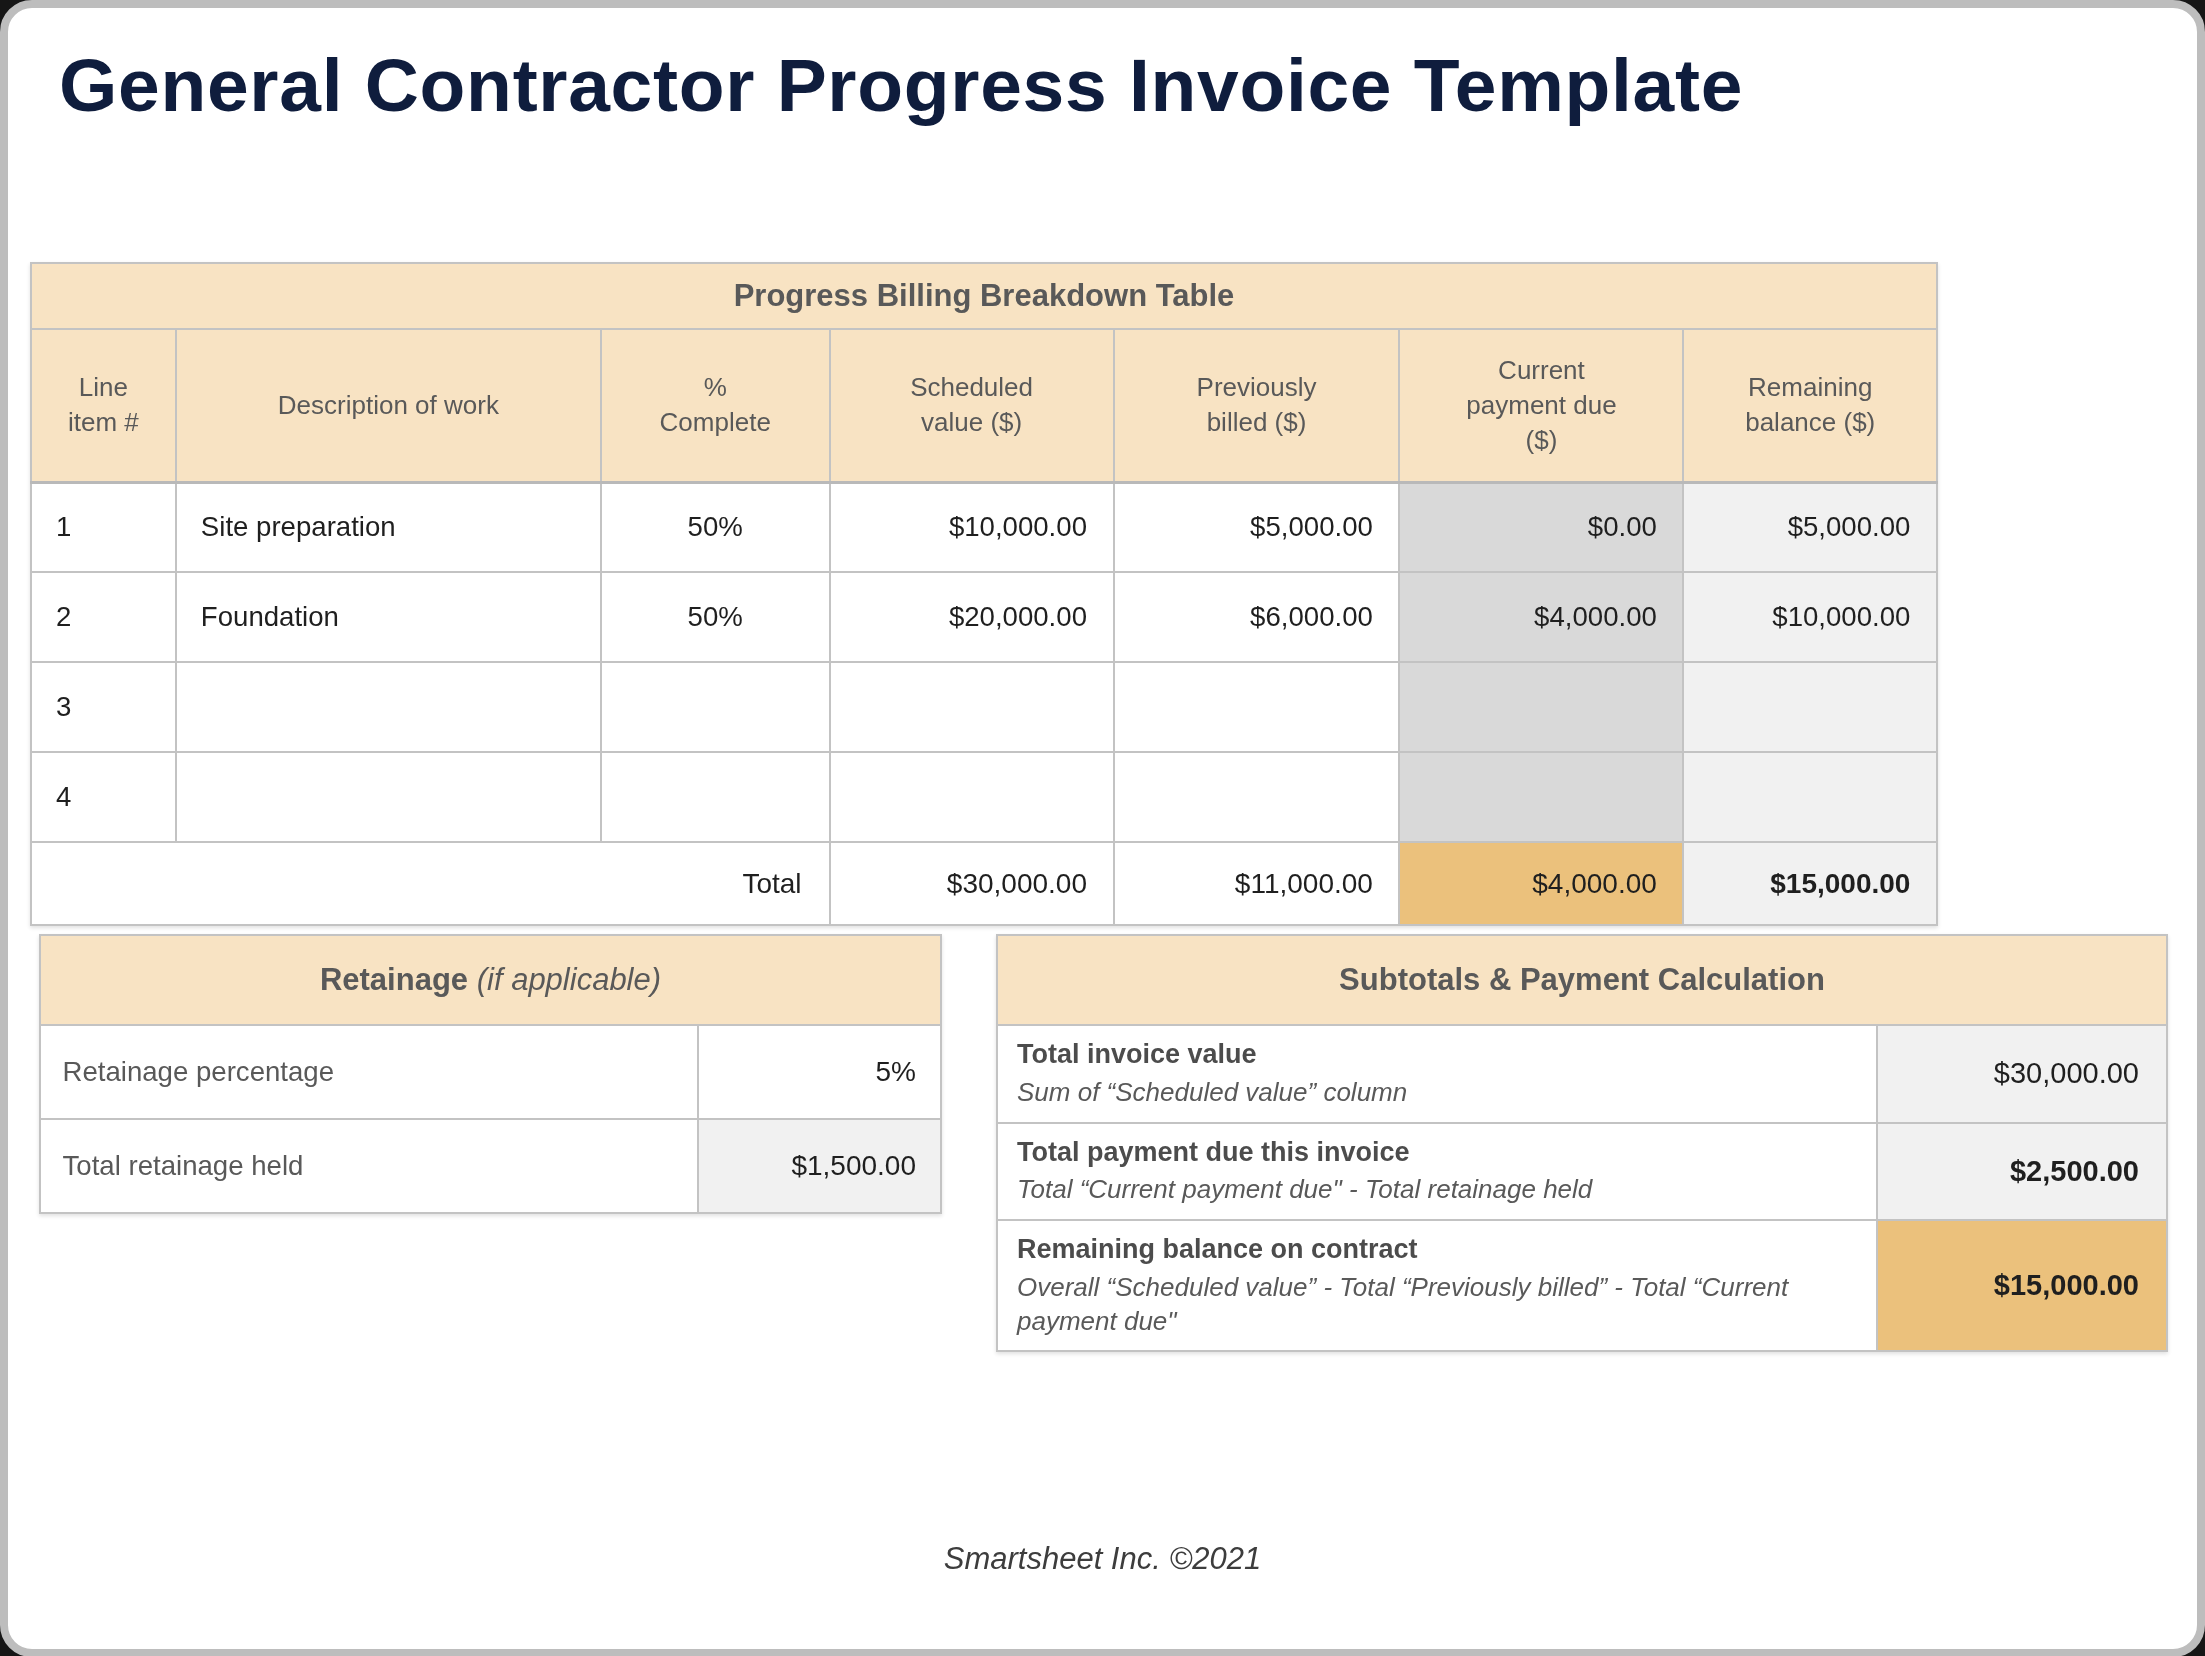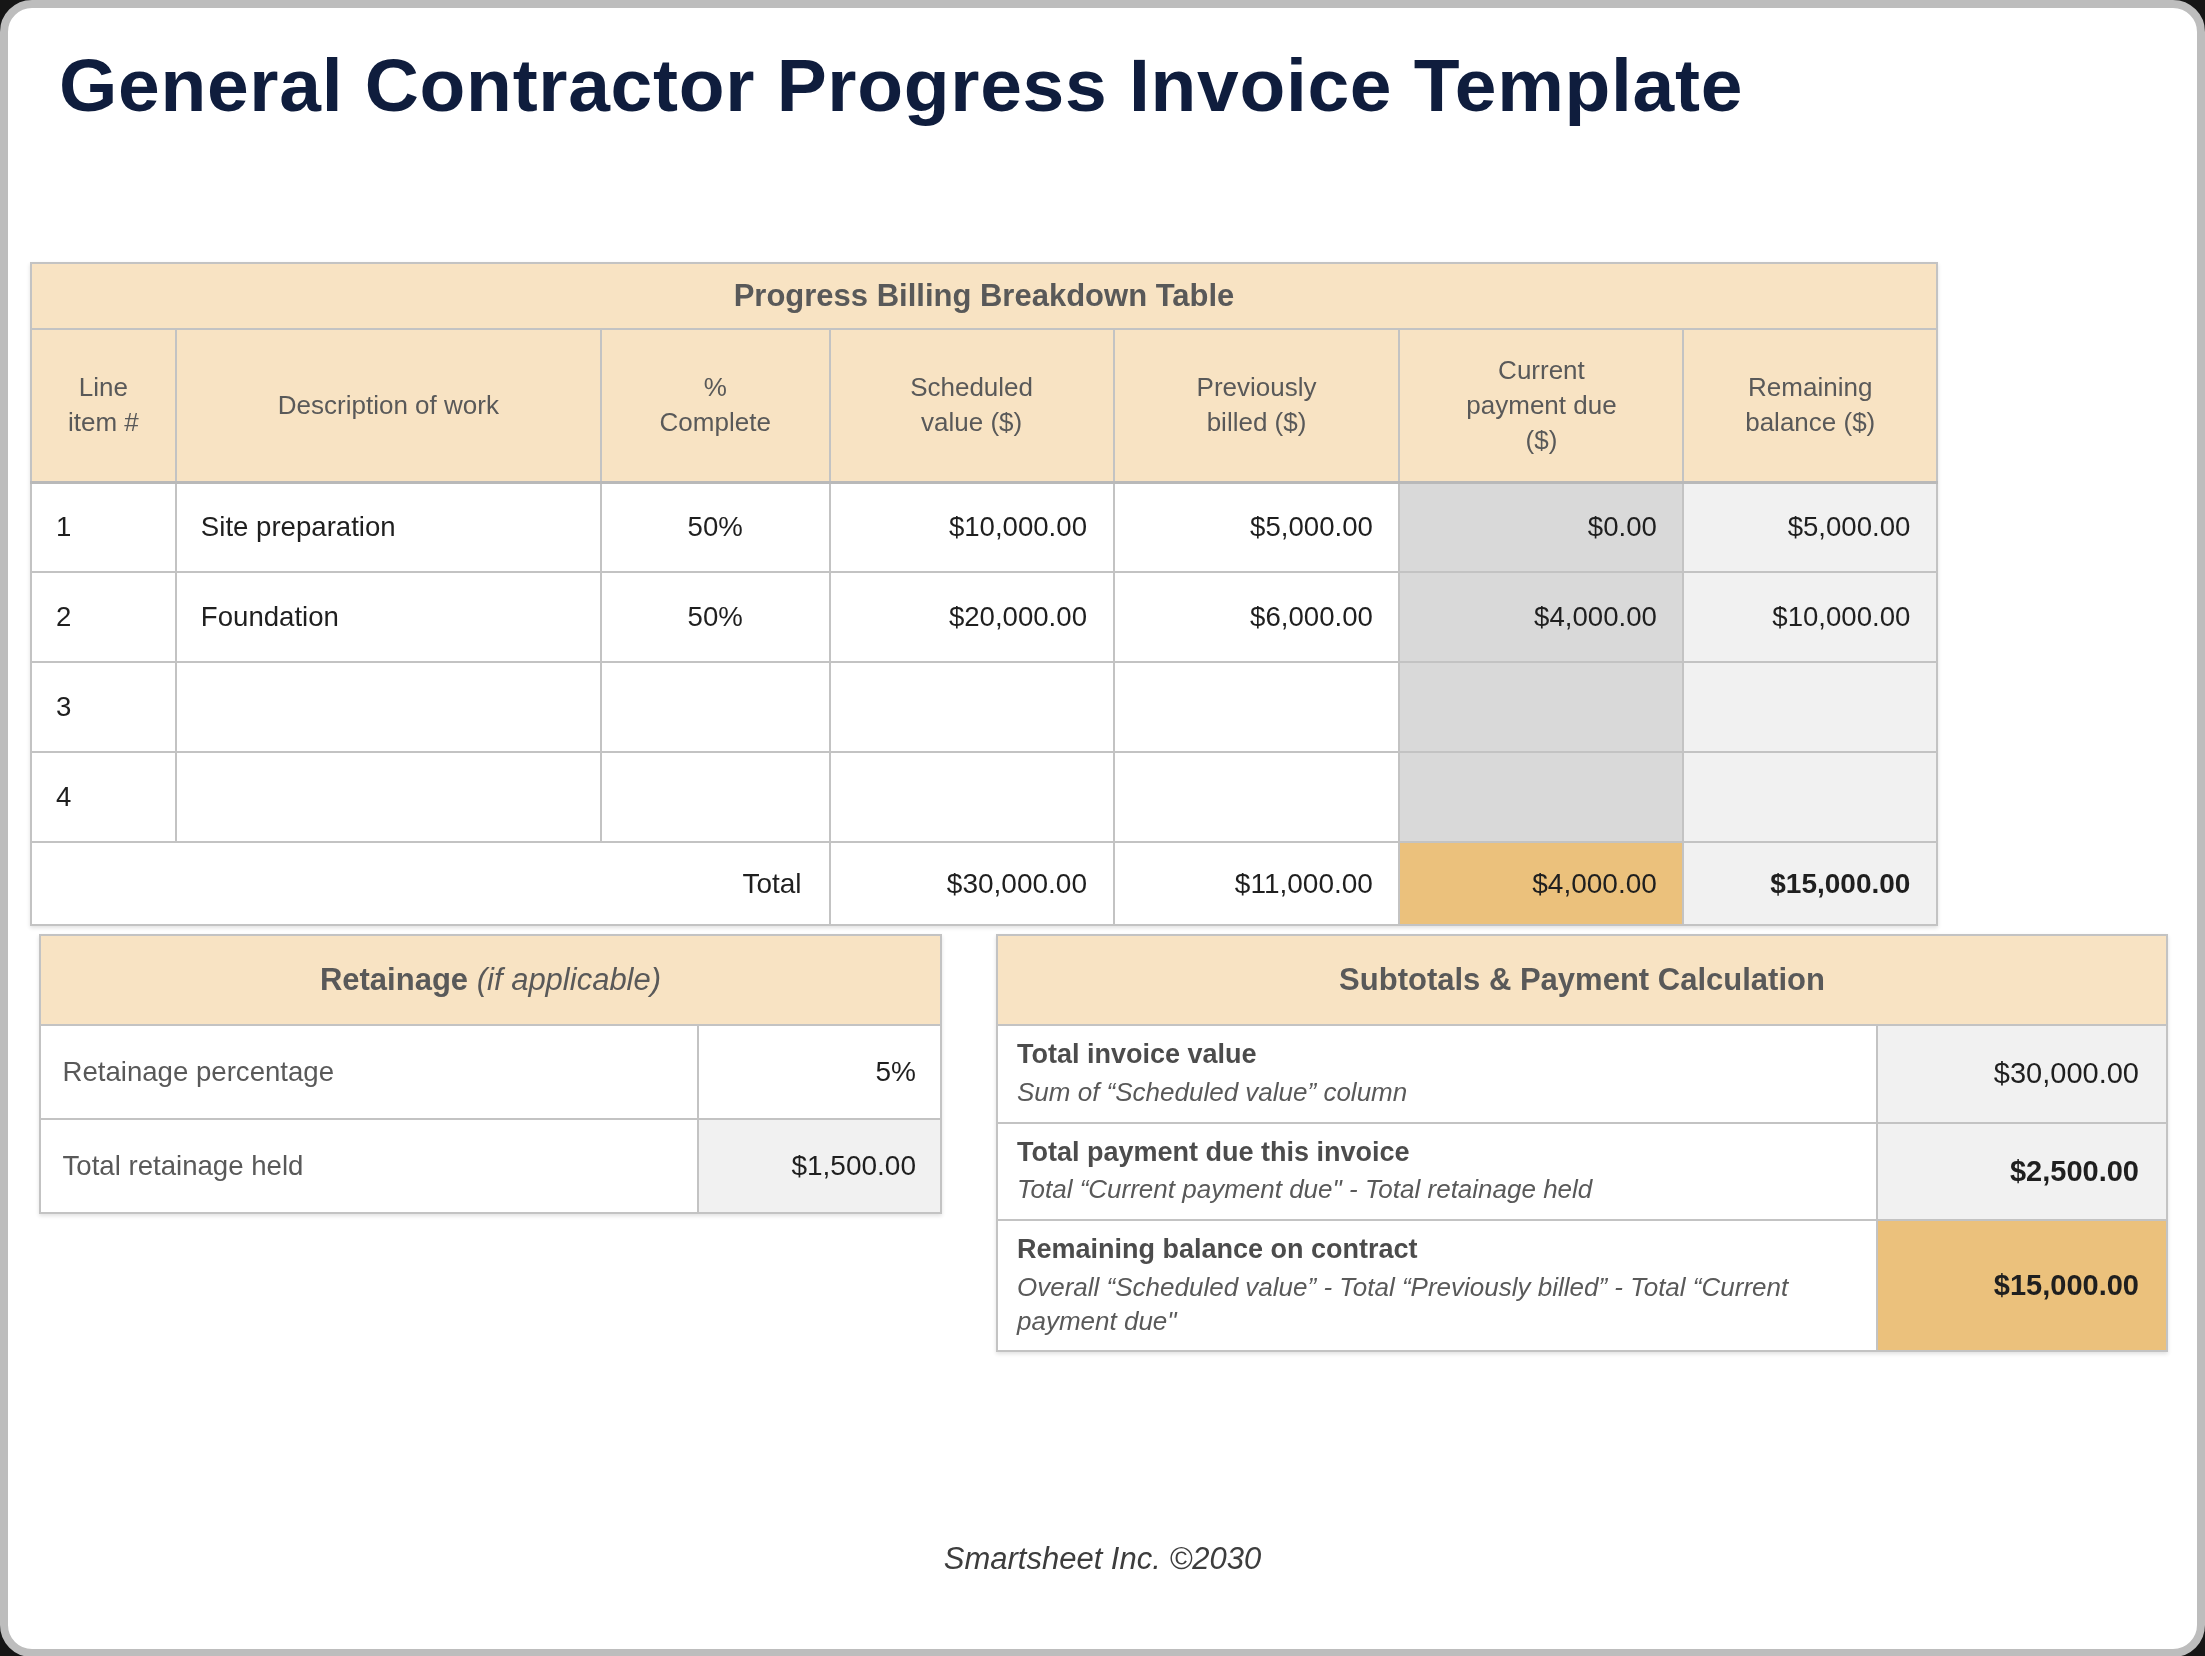--- a/index.html
+++ b/index.html
@@ -206,15 +206,15 @@
     <tr class="r4">
       <td class="lbl">
         <div class="line1">Remaining balance on contract</div>
         <div class="line2">Overall “Scheduled value” - Total “Previously billed” - Total “Current payment due"</div>
       </td>
       <td class="val bg-tan bold-val">$15,000.00</td>
     </tr>
   </tbody>
     </table>
 
-  <div class="footer">Smartsheet Inc. ©2030</div>
+  <div class="footer">Smartsheet Inc. ©2021</div>
 </div>
 
 
 </body></html>

